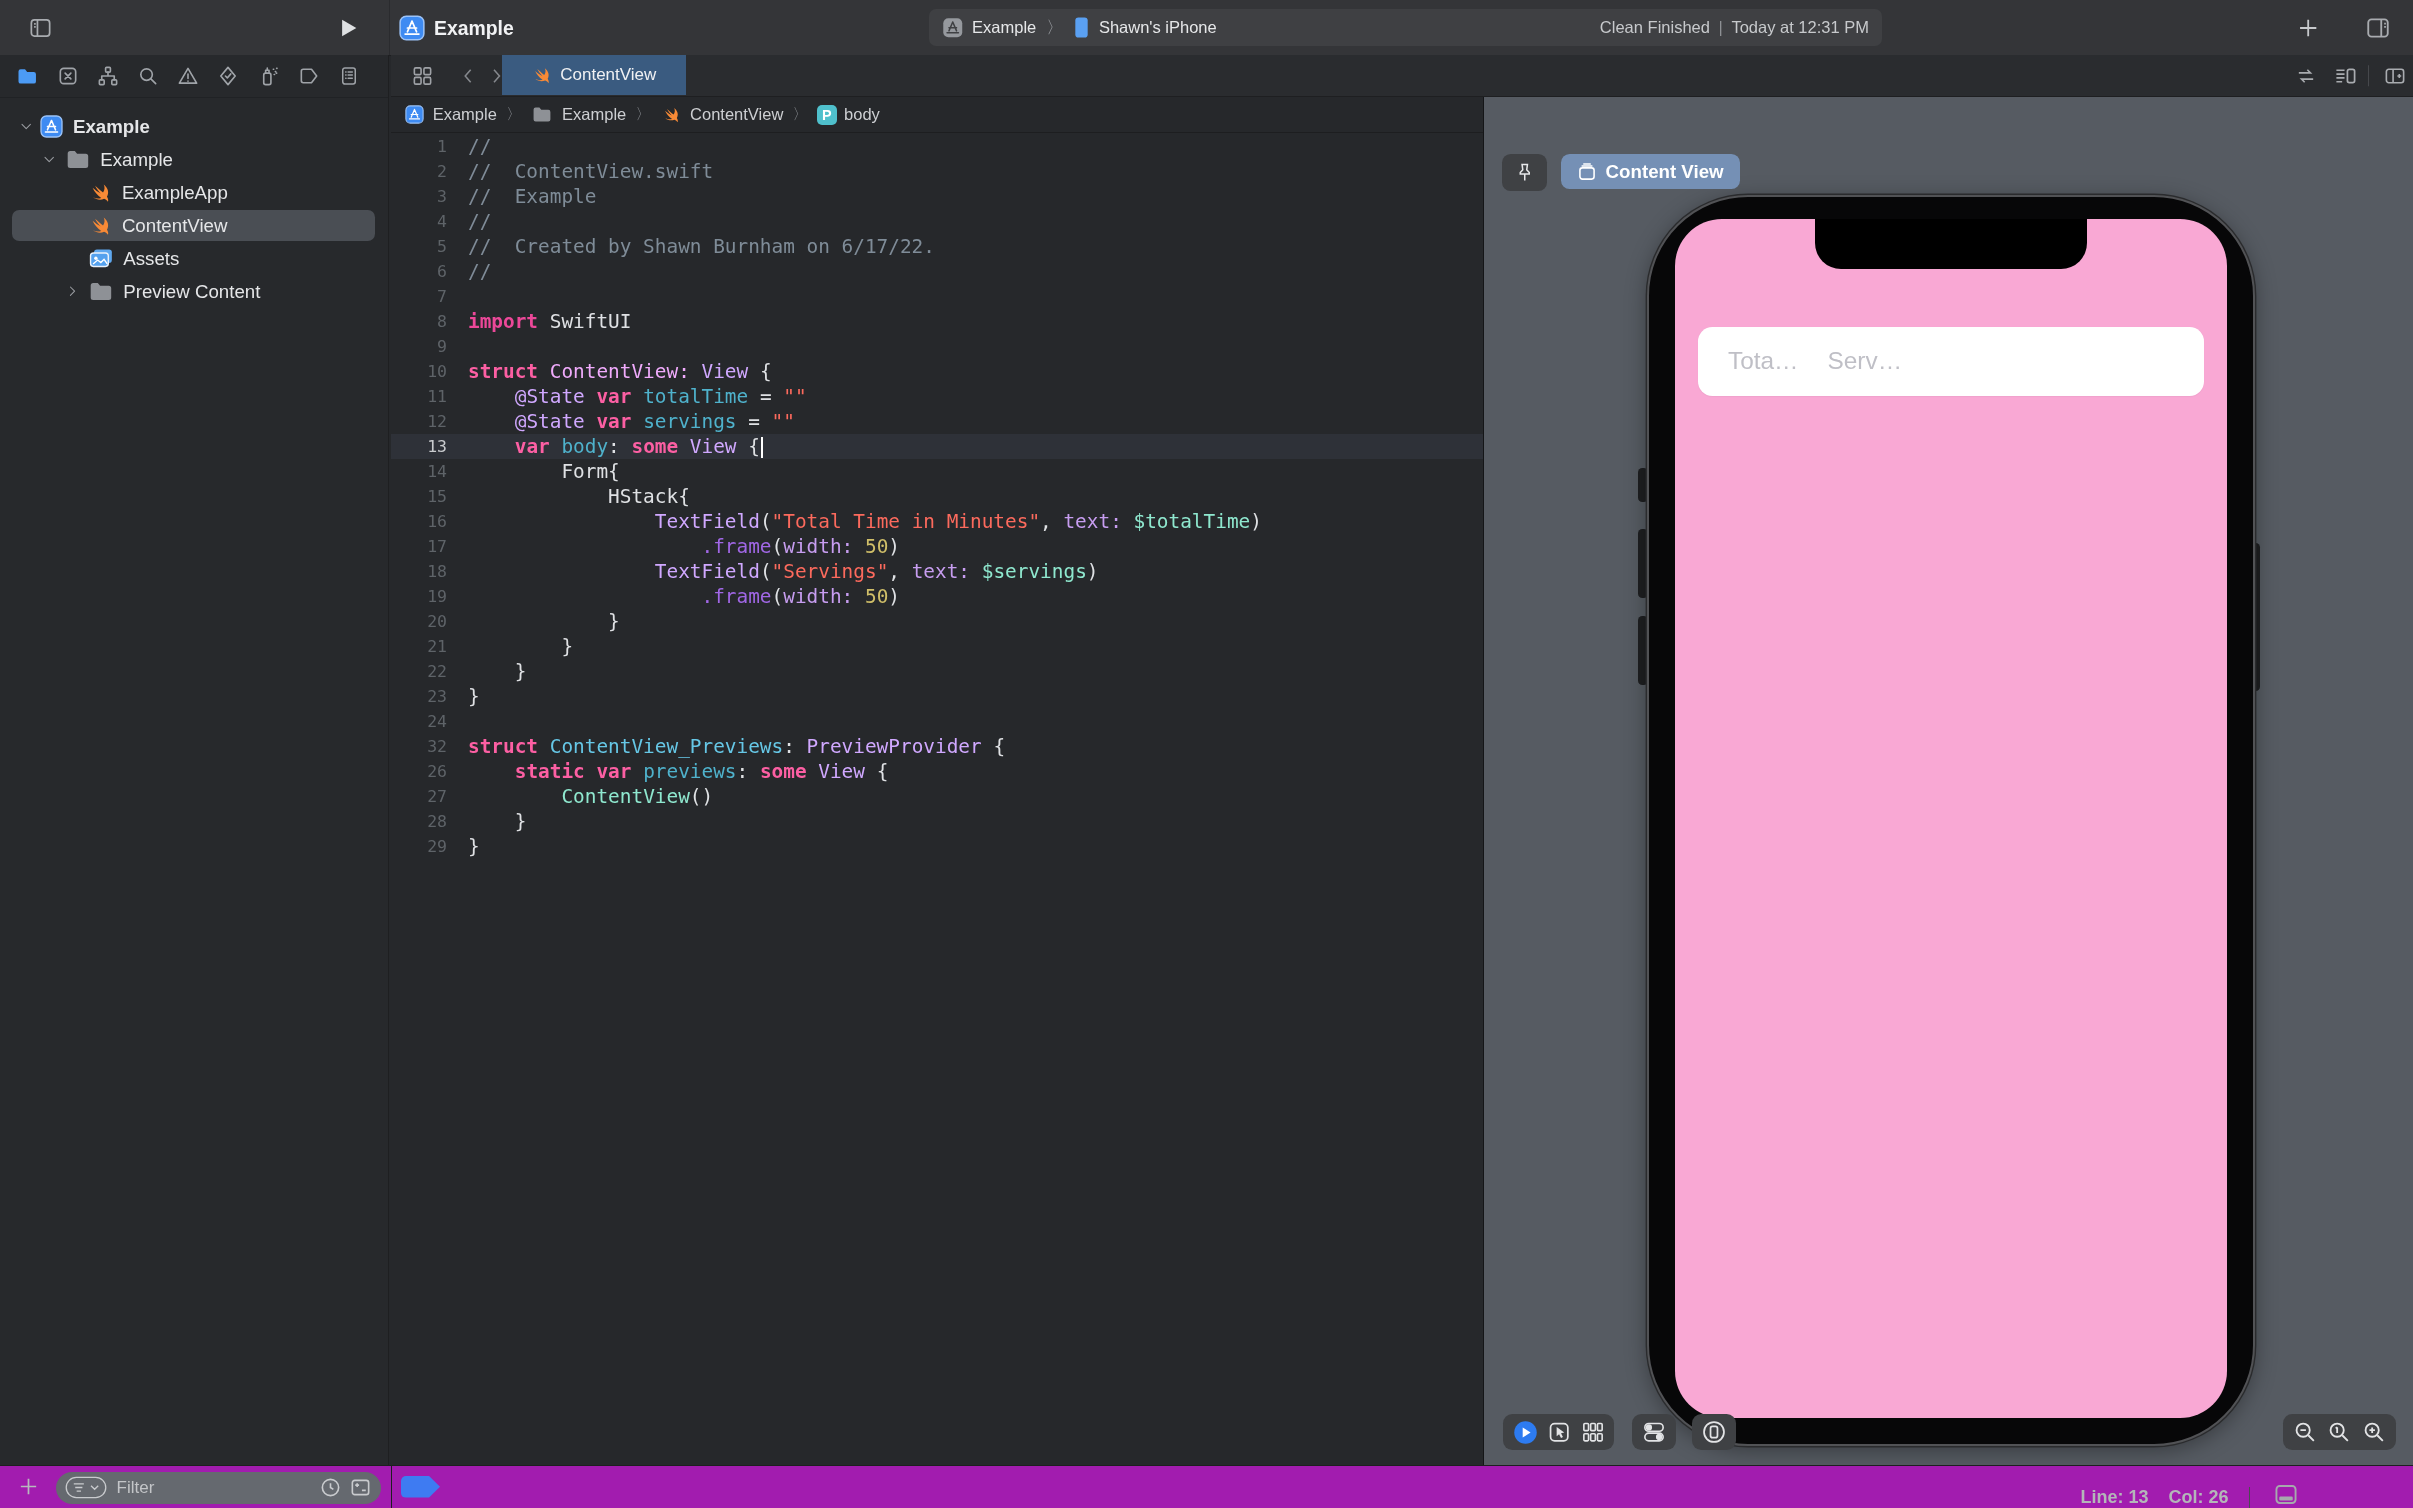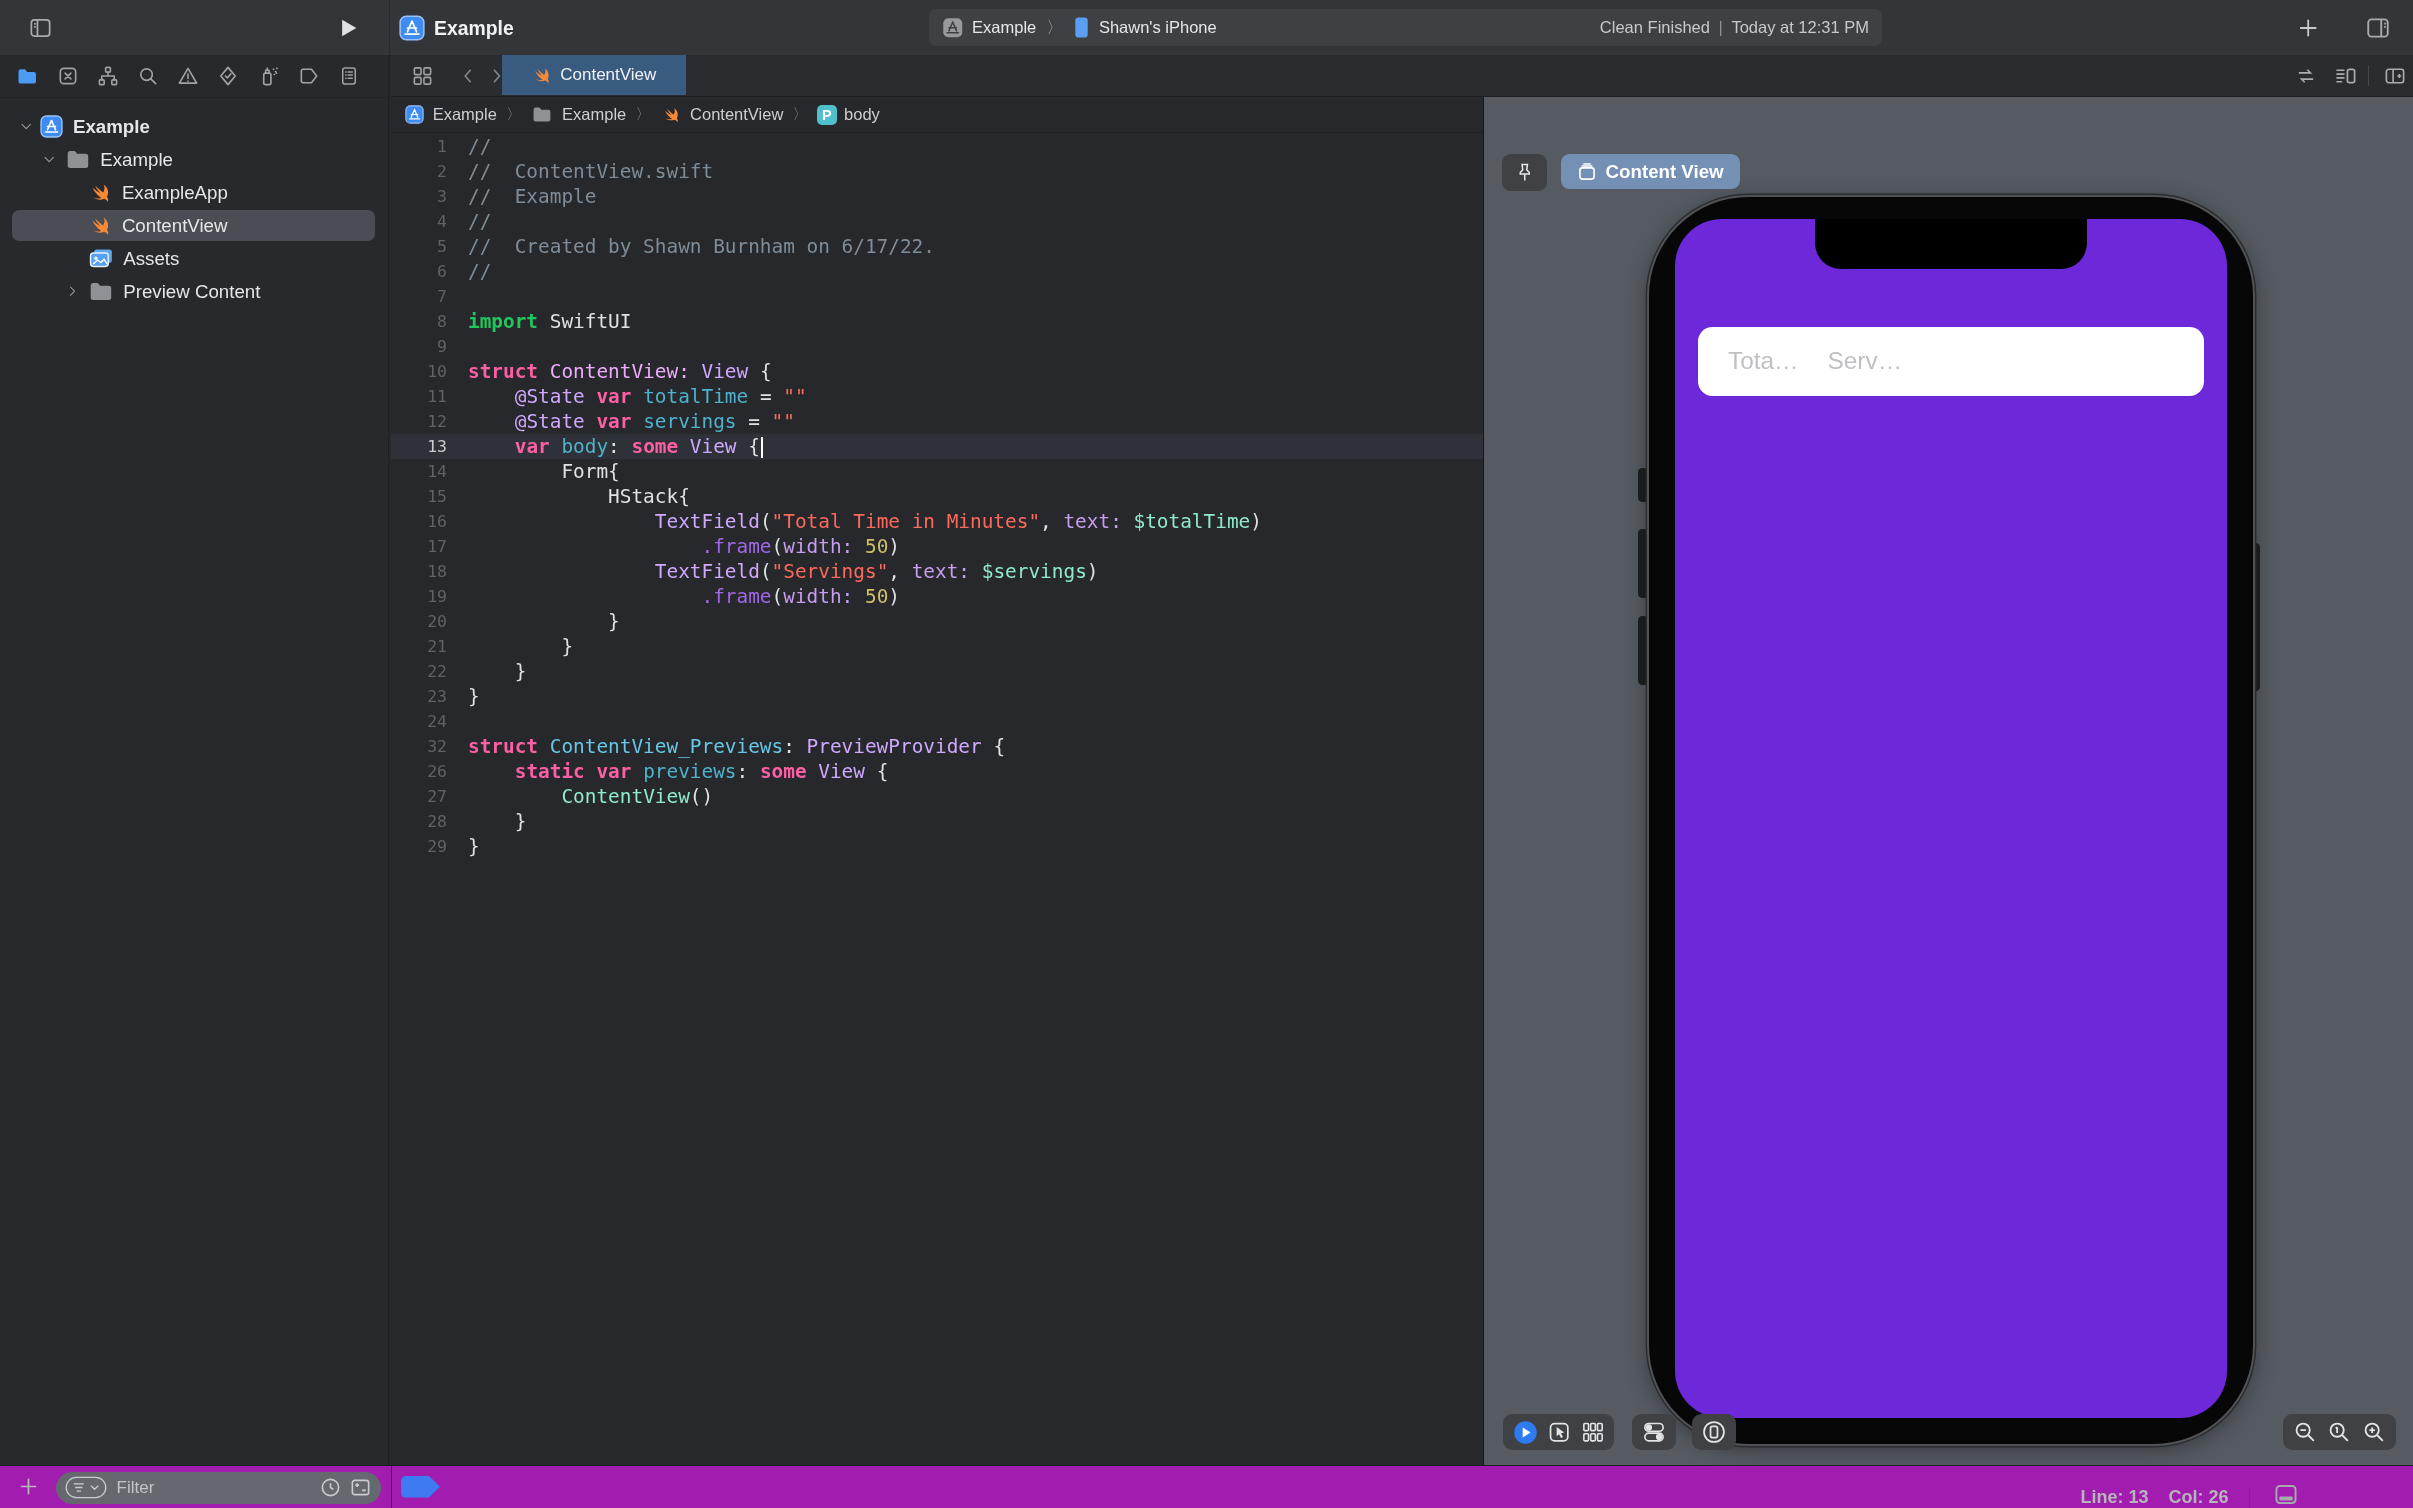--- a/index.html
+++ b/index.html
@@ -64,21 +64,21 @@
   #main-div{left:1483px;top:97px;width:1.4px;height:1368px;background:#141517;}
   
   #canvas{left:1484px;top:97px;width:929px;height:1368px;background:#565B62;overflow:hidden;}
   .cv-btn-dark{background:#3F4144;border-radius:8.6px;display:flex;align-items:center;justify-content:center;}
   #pin-btn{position:absolute;left:18px;top:57px;width:45px;height:37px;}
   #cv-device-btn{position:absolute;left:77px;top:57px;height:35px;padding:0 16px;background:#7590B5;border-radius:8.6px;
                  display:flex;align-items:center;gap:8.6px;color:#fff;font-size:18.7px;font-weight:bold;}
   .hw{position:absolute;background:#1E1F21;border-radius:4.3px;}
   #phone{position:absolute;left:163px;top:98px;width:608px;height:1251px;background:#070708;border-radius:101px;
          border:2.9px solid #515255;box-shadow:0 0 0 1.4px #2A2B2D, 0 4.3px 21.5px rgba(0,0,0,.35);box-sizing:border-box;}
-  #screen{position:absolute;left:26px;right:26px;top:21.5px;bottom:26px;background:#6d28d9;border-radius:47px;overflow:hidden;padding-left:32px;}
+  #screen{position:absolute;left:26px;right:26px;top:21.5px;bottom:26px;background:#f9a8d4;border-radius:47px;overflow:hidden;padding-left:32px;}
   #notch{position:absolute;left:50%;top:0;transform:translateX(-50%);width:272px;height:50px;background:#000;
          border-radius:0 0 26px 26px;}
   #form-card{position:absolute;left:23px;right:23px;top:108px;height:69px;background:#FFFFFF;border-radius:14.4px;
              display:flex;align-items:center;padding-left:30px;gap:29px;box-sizing:border-box;
              box-shadow:0 0.7px 1.4px rgba(0,0,0,0.04);}
   .ph{color:#BFBFC6;font-size:24.4px;}
   .ctl-group{position:absolute;top:1317px;height:36px;background:#3F4144;border-radius:9.3px;
              display:flex;align-items:center;justify-content:space-evenly;}
 </style>
 </head>
@@ -349,21 +349,21 @@
   </div>
 
 <div id="editor" class="abs">
     <div class="code-line"><span class="num">1</span><span class="txt"><span class="tok-cm" style="color:#7F8C98">//</span></span></div>
     <div class="code-line"><span class="num">2</span><span class="txt"><span class="tok-cm" style="color:#7F8C98">//  ContentView.swift</span></span></div>
     <div class="code-line"><span class="num">3</span><span class="txt"><span class="tok-cm" style="color:#7F8C98">//  Example</span></span></div>
     <div class="code-line"><span class="num">4</span><span class="txt"><span class="tok-cm" style="color:#7F8C98">//</span></span></div>
     <div class="code-line"><span class="num">5</span><span class="txt"><span class="tok-cm" style="color:#7F8C98">//  Created by Shawn Burnham on 6/17/22.</span></span></div>
     <div class="code-line"><span class="num">6</span><span class="txt"><span class="tok-cm" style="color:#7F8C98">//</span></span></div>
     <div class="code-line"><span class="num">7</span><span class="txt"></span></div>
-    <div class="code-line"><span class="num">8</span><span class="txt"><span class="tok-kw" style="color:#22c55e">import</span><span class="tok-pl" style="color:#DFE1E4"> SwiftUI</span></span></div>
+    <div class="code-line"><span class="num">8</span><span class="txt"><span class="tok-kw" style="color:#ec4899">import</span><span class="tok-pl" style="color:#DFE1E4"> SwiftUI</span></span></div>
     <div class="code-line"><span class="num">9</span><span class="txt"></span></div>
     <div class="code-line"><span class="num">10</span><span class="txt"><span class="tok-kw" style="color:#FC5FA3">struct</span><span class="tok-pl" style="color:#f0abfc"> ContentView: </span><span class="tok-ty" style="color:#D0A8FF">View</span><span class="tok-pl" style="color:#DFE1E4"> {</span></span></div>
     <div class="code-line"><span class="num">11</span><span class="txt"><span class="tok-pl" style="color:#DFE1E4">    </span><span class="tok-ty" style="color:#D0A8FF">@State</span><span class="tok-kw" style="color:#FC5FA3"> var</span><span class="tok-dc" style="color:#4FB2CC"> totalTime</span><span class="tok-pl" style="color:#DFE1E4"> = </span><span class="tok-st" style="color:#FC6A5D">""</span></span></div>
     <div class="code-line"><span class="num">12</span><span class="txt"><span class="tok-pl" style="color:#DFE1E4">    </span><span class="tok-ty" style="color:#D0A8FF">@State</span><span class="tok-kw" style="color:#FC5FA3"> var</span><span class="tok-dc" style="color:#4FB2CC"> servings</span><span class="tok-pl" style="color:#DFE1E4"> = </span><span class="tok-st" style="color:#FC6A5D">""</span></span></div>
     <div class="code-line cur"><span class="num">13</span><span class="txt"><span class="tok-pl" style="color:#DFE1E4">    </span><span class="tok-kw" style="color:#FC5FA3">var</span><span class="tok-dc" style="color:#4FB2CC"> body</span><span class="tok-pl" style="color:#DFE1E4">: </span><span class="tok-kw" style="color:#FC5FA3">some</span><span class="tok-ty" style="color:#D0A8FF"> View</span><span class="tok-pl" style="color:#DFE1E4"> {</span><span class="caret"></span></span></div>
     <div class="code-line"><span class="num">14</span><span class="txt"><span class="tok-pl" style="color:#DFE1E4">        Form{</span></span></div>
     <div class="code-line"><span class="num">15</span><span class="txt"><span class="tok-pl" style="color:#DFE1E4">            HStack{</span></span></div>
     <div class="code-line"><span class="num">16</span><span class="txt"><span class="tok-pl" style="color:#DFE1E4">                </span><span class="tok-ty" style="color:#D0A8FF">TextField</span><span class="tok-pl" style="color:#DFE1E4">(</span><span class="tok-st" style="color:#FC6A5D">"Total Time in Minutes"</span><span class="tok-pl" style="color:#DFE1E4">, </span><span class="tok-lb" style="color:#C79DF0">text:</span><span class="tok-pl" style="color:#DFE1E4"> </span><span class="tok-mt" style="color:#8FE8CF">$totalTime</span><span class="tok-pl" style="color:#DFE1E4">)</span></span></div>
     <div class="code-line"><span class="num">17</span><span class="txt"><span class="tok-pl" style="color:#DFE1E4">                    </span><span class="tok-fn" style="color:#A167E6">.frame</span><span class="tok-pl" style="color:#DFE1E4">(</span><span class="tok-lb" style="color:#C79DF0">width:</span><span class="tok-pl" style="color:#DFE1E4"> </span><span class="tok-nm" style="color:#D0BF69">50</span><span class="tok-pl" style="color:#DFE1E4">)</span></span></div>
     <div class="code-line"><span class="num">18</span><span class="txt"><span class="tok-pl" style="color:#DFE1E4">                </span><span class="tok-ty" style="color:#D0A8FF">TextField</span><span class="tok-pl" style="color:#DFE1E4">(</span><span class="tok-st" style="color:#FC6A5D">"Servings"</span><span class="tok-pl" style="color:#DFE1E4">, </span><span class="tok-lb" style="color:#C79DF0">text:</span><span class="tok-pl" style="color:#DFE1E4"> </span><span class="tok-mt" style="color:#8FE8CF">$servings</span><span class="tok-pl" style="color:#DFE1E4">)</span></span></div>

